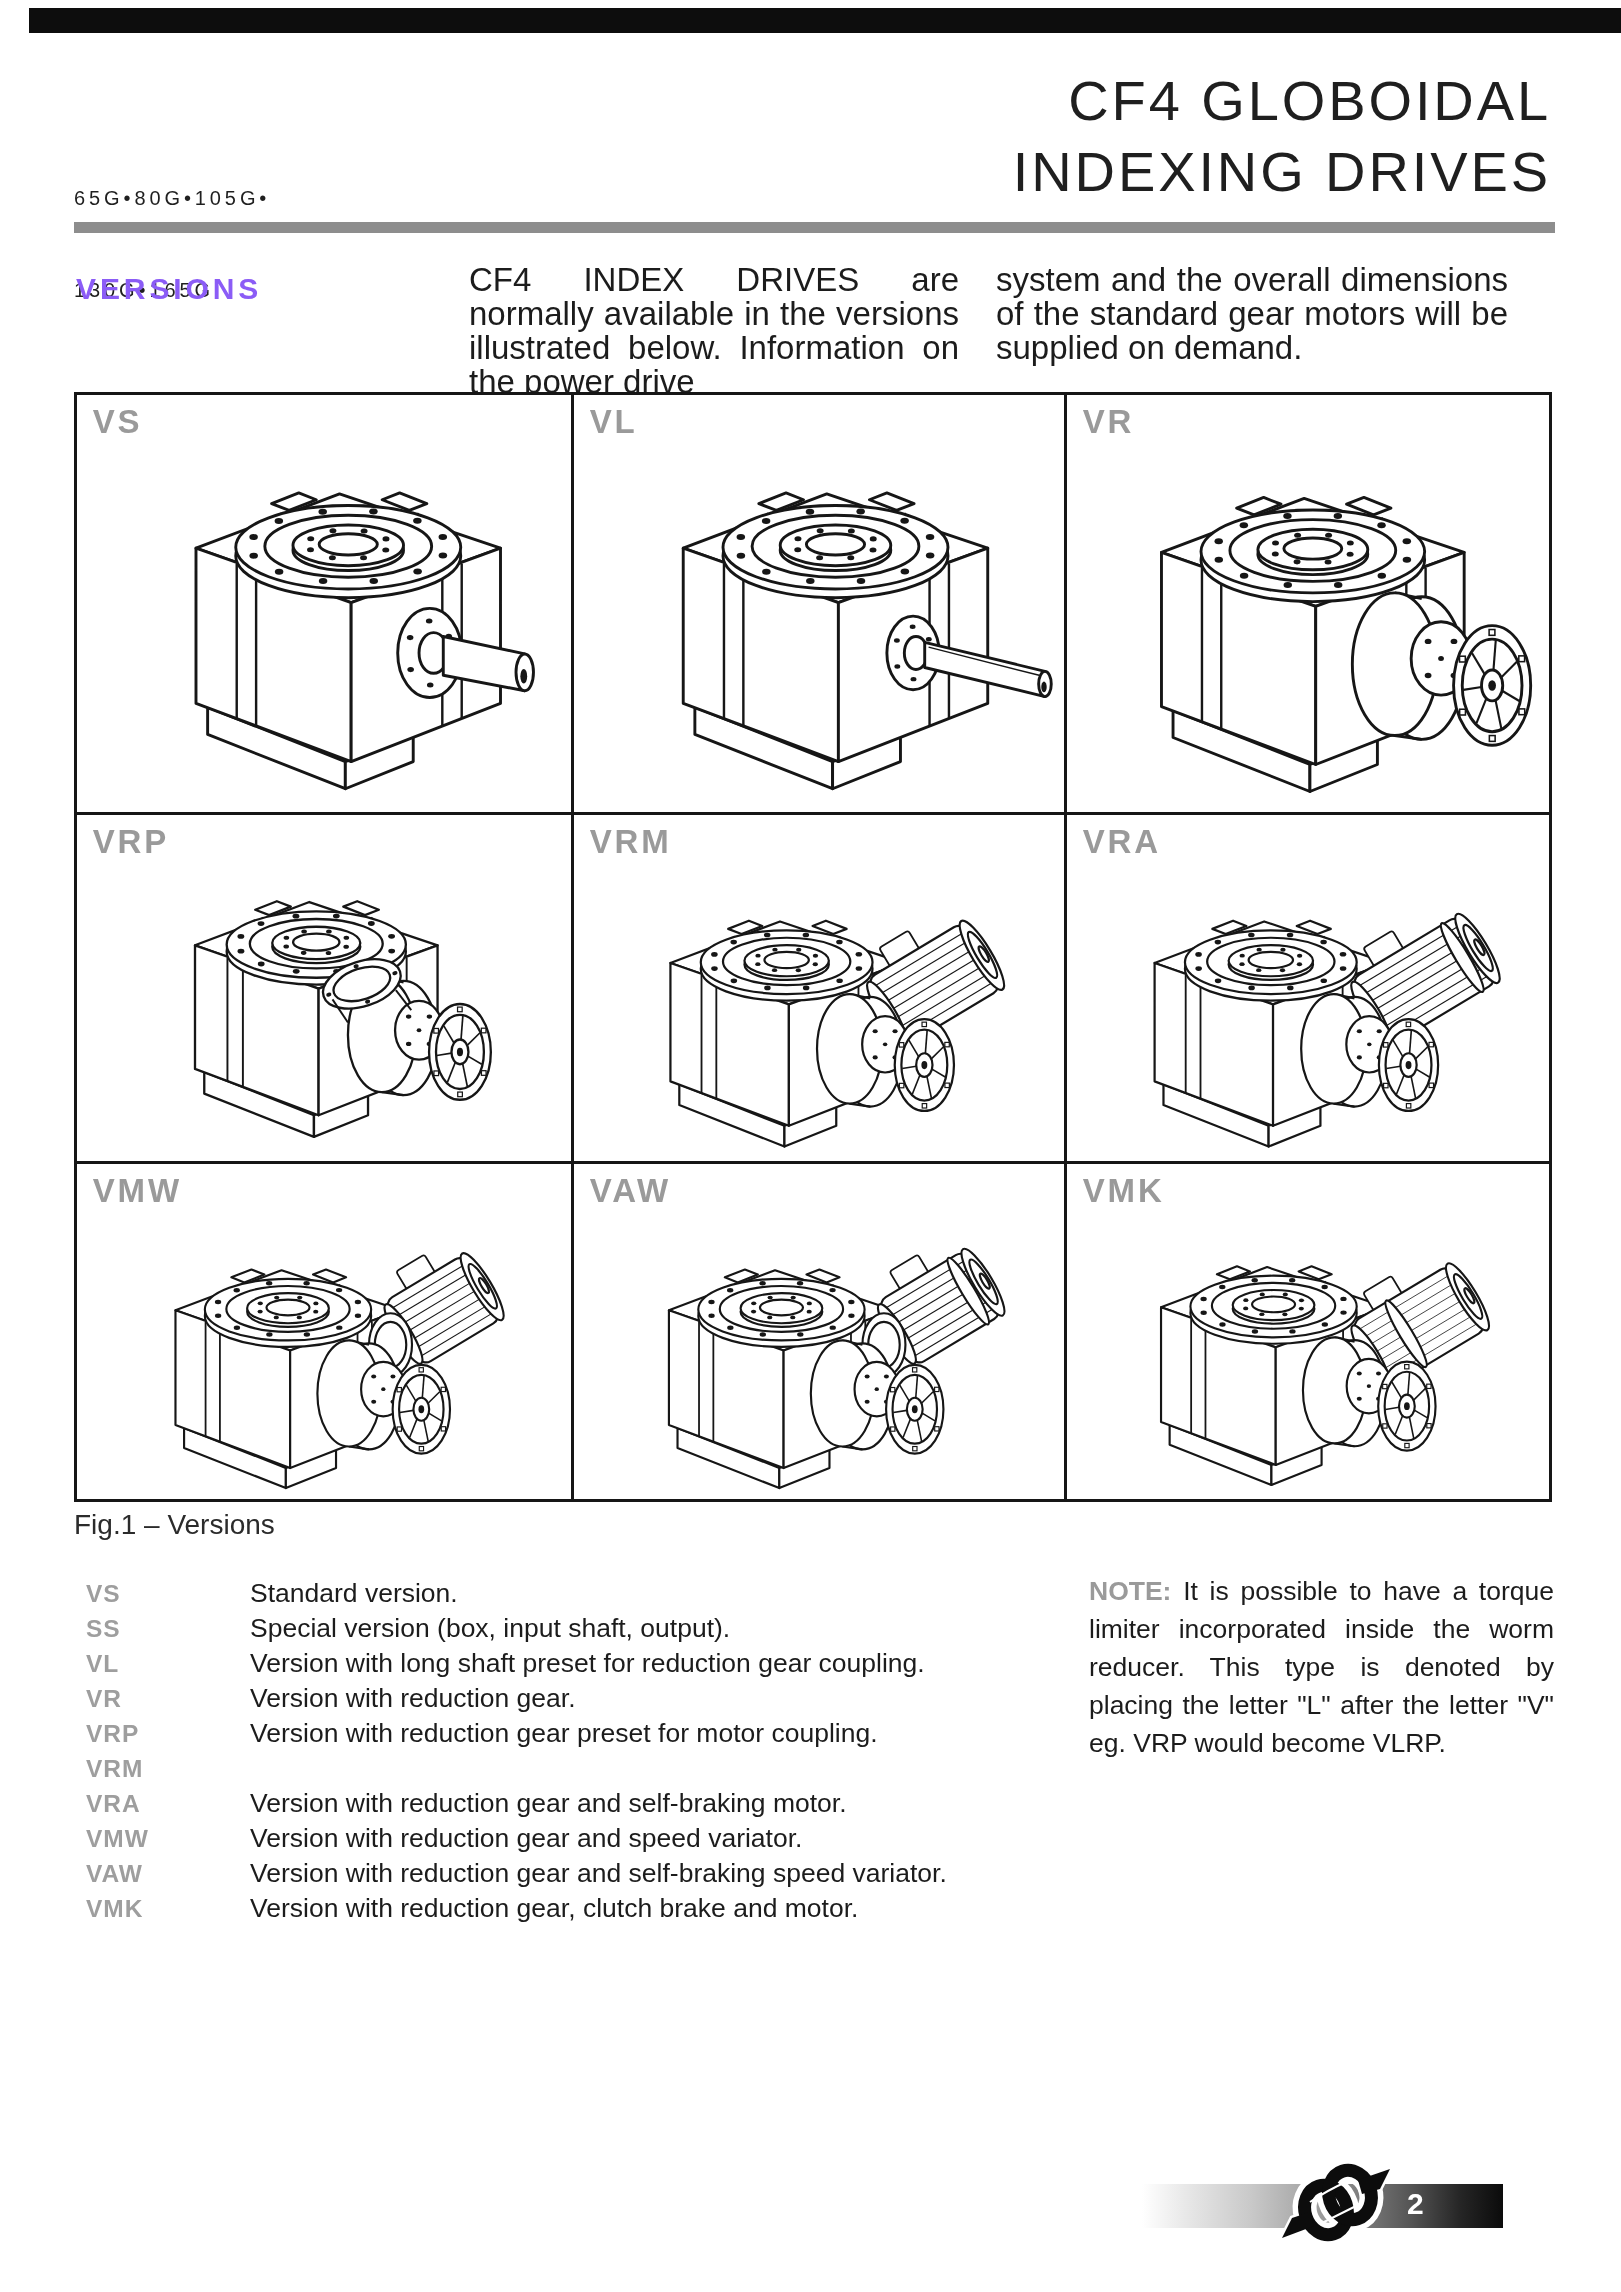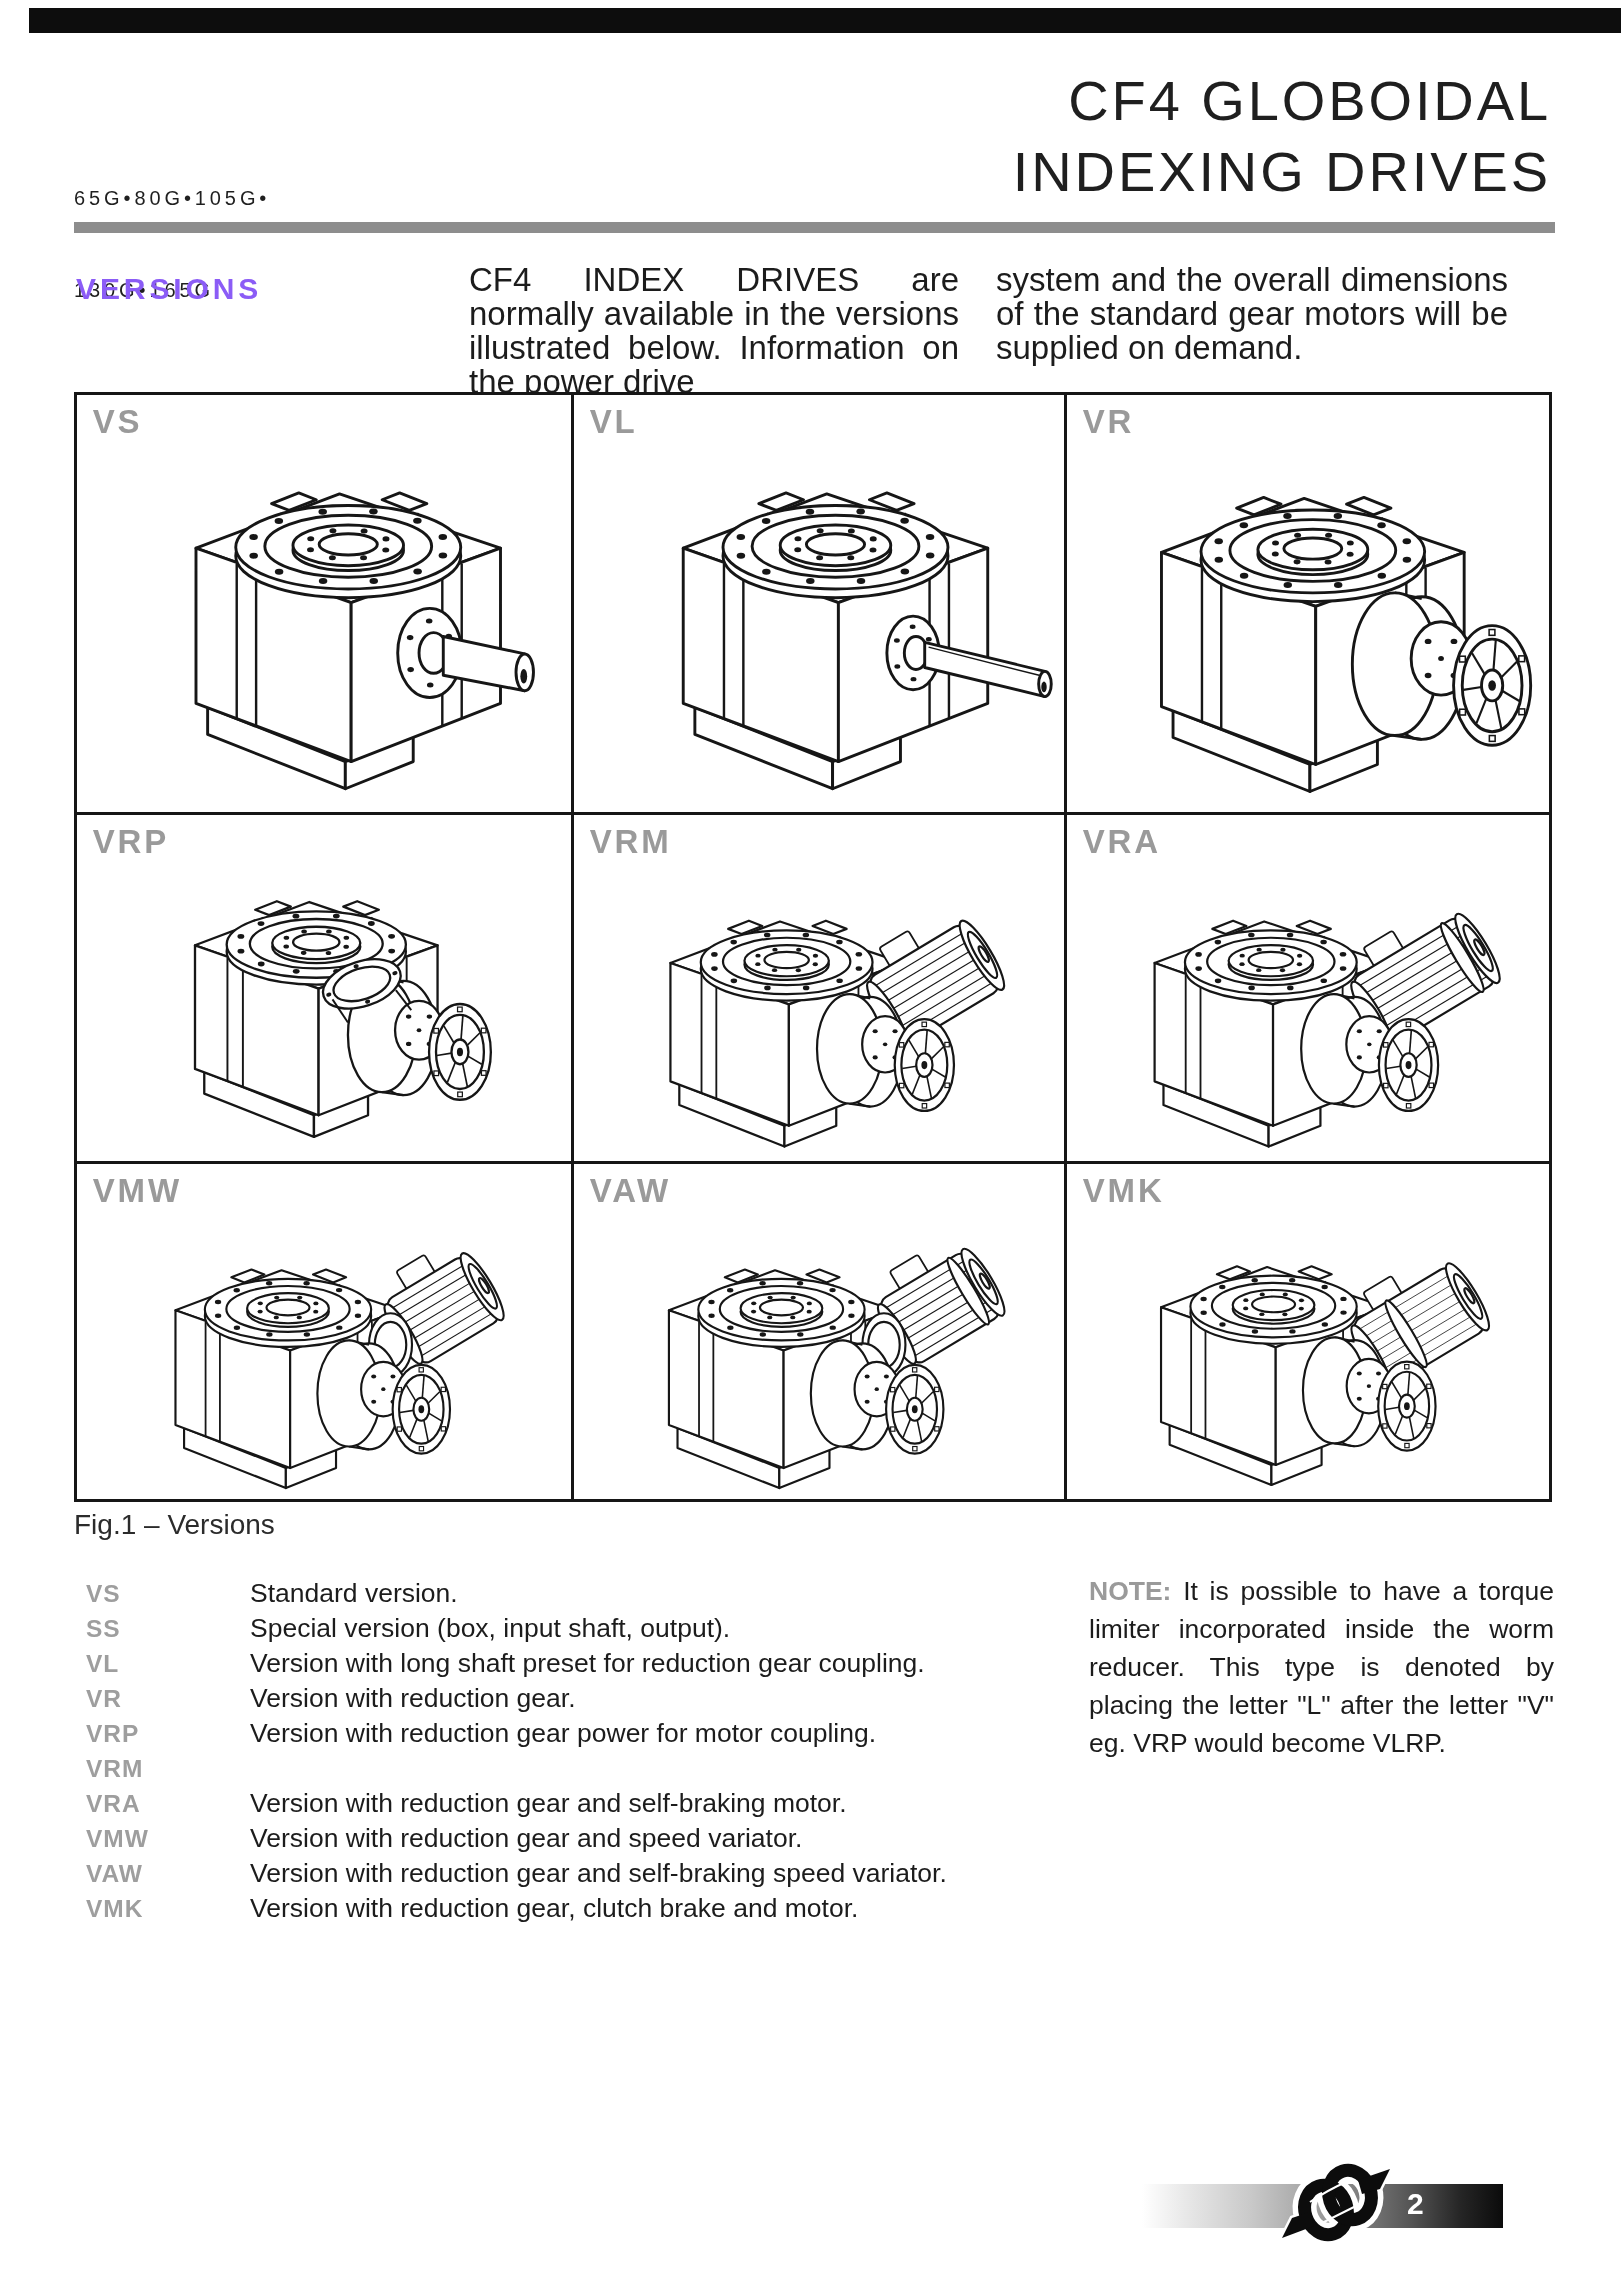--- a/index.html
+++ b/index.html
@@ -824,21 +824,21 @@
       <div class="legend-row">
         <span class="legend-code">VL</span>
         <span class="legend-text">Version with long shaft preset for reduction gear coupling.</span>
       </div>
       <div class="legend-row">
         <span class="legend-code">VR</span>
         <span class="legend-text">Version with reduction gear.</span>
       </div>
       <div class="legend-row">
         <span class="legend-code">VRP</span>
-        <span class="legend-text">Version with reduction gear power for motor coupling.</span>
+        <span class="legend-text">Version with reduction gear preset for motor coupling.</span>
       </div>
       <div class="legend-row">
         <span class="legend-code">VRM</span>
       </div>
       <div class="legend-row">
         <span class="legend-code">VRA</span>
         <span class="legend-text">Version with reduction gear and self-braking motor.</span>
       </div>
       <div class="legend-row">
         <span class="legend-code">VMW</span>

